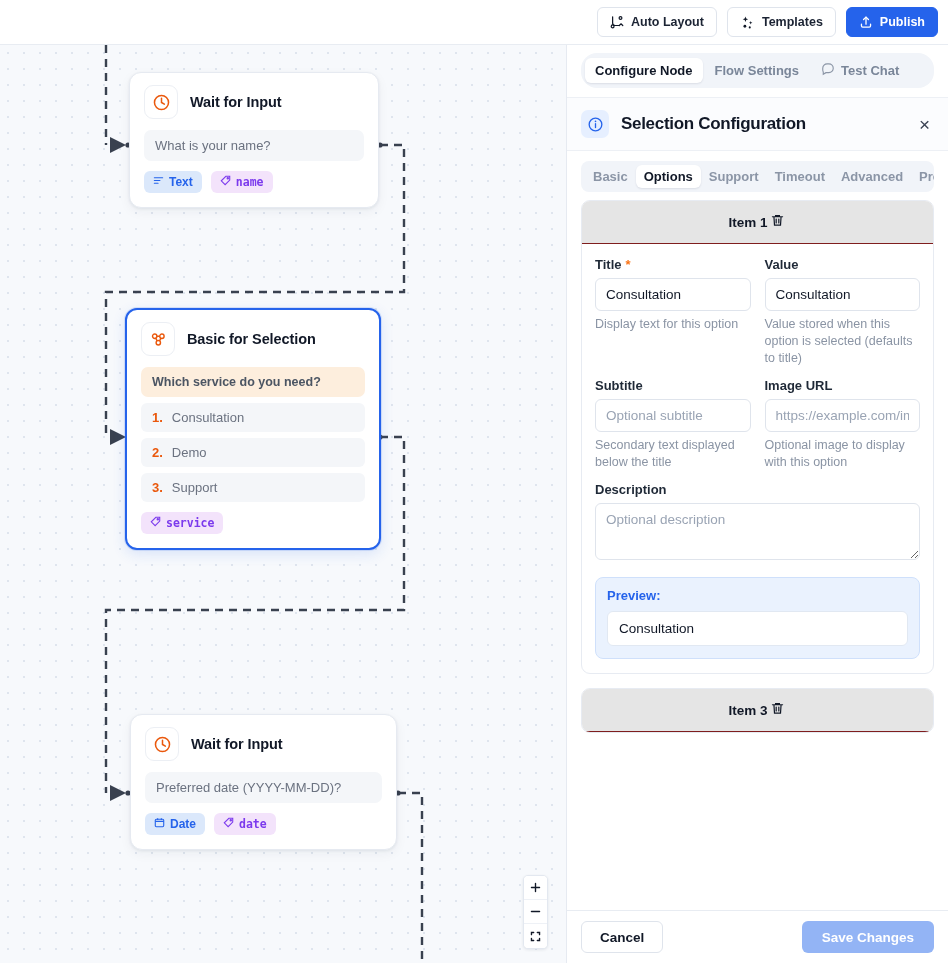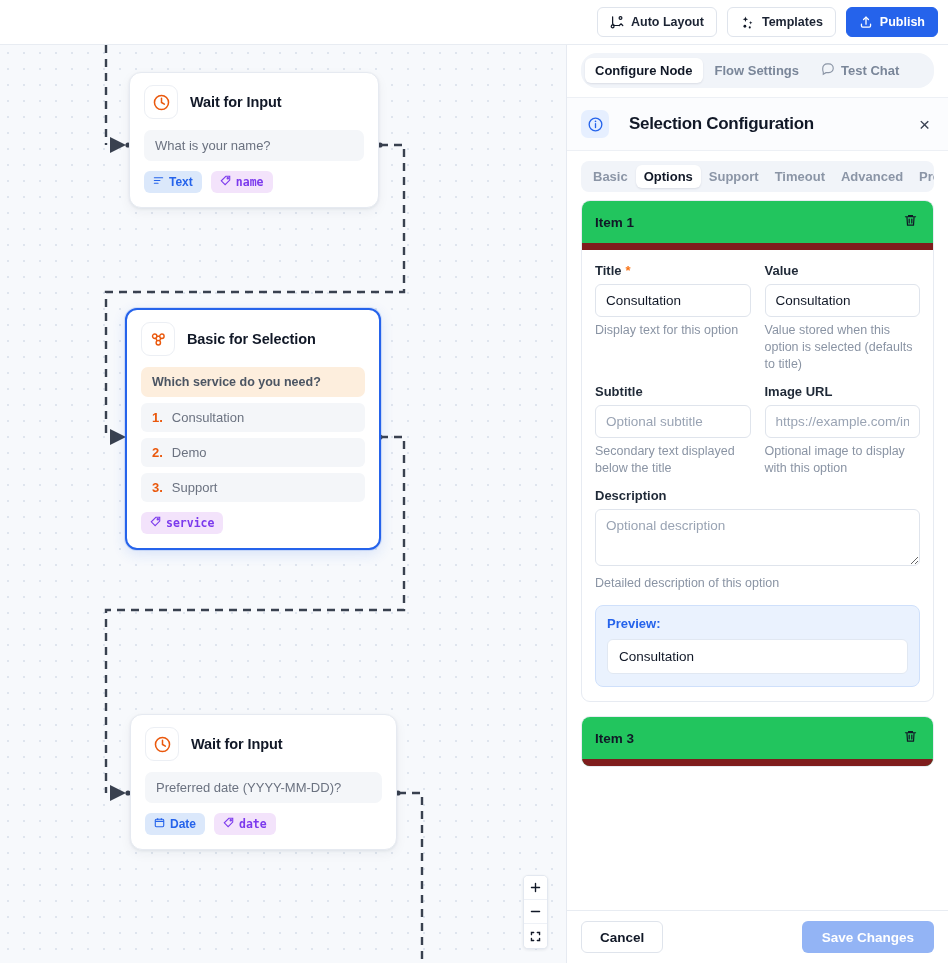--- a/index.html
+++ b/index.html
@@ -134,21 +134,21 @@
   .panel-head {
     display: flex; align-items: center; gap: 12px;
     padding: 12px 14px; background: #fbfcfe;
     border-bottom: 1px solid #edf0f5;
   }
   .panel-head-ico {
     width: 28px; height: 28px; border-radius: 7px;
     background: #e6efff; display: flex; align-items: center; justify-content: center;
     flex: 0 0 auto;
   }
-  .panel-title { flex: 1; font-size: 17px; font-weight: 700; color: #111827; letter-spacing: -.3px; margin-left: 8px; }
+  .panel-title { flex: 1; font-size: 17px; font-weight: 700; color: #111827; letter-spacing: -.3px; }
   .panel-close {
     background: none; border: 0; cursor: pointer;
     font-size: 19px; line-height: 1; color: #3b4354; padding: 2px 4px;
   }
 
   .subtabs-wrap { padding: 10px 14px 8px 14px; }
   .subtabs {
     display: flex; align-items: center;
     background: #f1f4f9; border-radius: 8px; padding: 4px;
     overflow: hidden;
@@ -160,23 +160,23 @@
   }
   .subtab.active { background: #fff; color: #111827; box-shadow: 0 1px 2px rgba(16,30,54,.10); }
 
   .panel-body { flex: 1; overflow: hidden; padding: 0 14px; }
 
   .item-card {
     border: 1px solid #e7ebf2; border-radius: 9px;
     background: #fff; overflow: hidden; margin-bottom: 14px;
   }
   .item-head {
-    display: flex; align-items: center; justify-content: space-between;
-    padding: 10px 13px; background: #22c55e;
-    border-bottom: 7px solid #7f1d1d;
+    display: flex; align-items: center; justify-content: center;
+    padding: 10px 13px; background: #e5e5e5;
+    border-bottom: 1px solid #7f1d1d;
   }
   .item-title { font-size: 13.5px; font-weight: 700; color: #111827; }
   .trash { background: none; border: 0; cursor: pointer; padding: 2px; display: flex; }
 
   .item-body { padding: 13px 13px 14px 13px; }
   .grid2 { display: grid; grid-template-columns: 1fr 1fr; gap: 11px 14px; }
   .fld label {
     display: block; font-size: 13px; font-weight: 700; color: #1f2937; margin-bottom: 6px;
   }
   .req { color: #f97316; font-weight: 700; margin-left: 4px; }
@@ -492,21 +492,20 @@
             <div class="fld">
               <label>Image URL</label>
               <input type="text" placeholder="https://example.com/image.jpg" style="">
               <div class="hint">Optional image to display with this option</div>
             </div>
           </div>
 
           <div class="fld desc-block">
             <label>Description</label>
             <textarea placeholder="Optional description" style=""></textarea>
-            <div class="hint">Detailed description of this option</div>
           </div>
 
           <div class="preview-box">
             <div class="preview-label">Preview:</div>
             <div class="preview-val">Consultation</div>
           </div>
         </div>
       </div>
 
       <div class="item-card">

